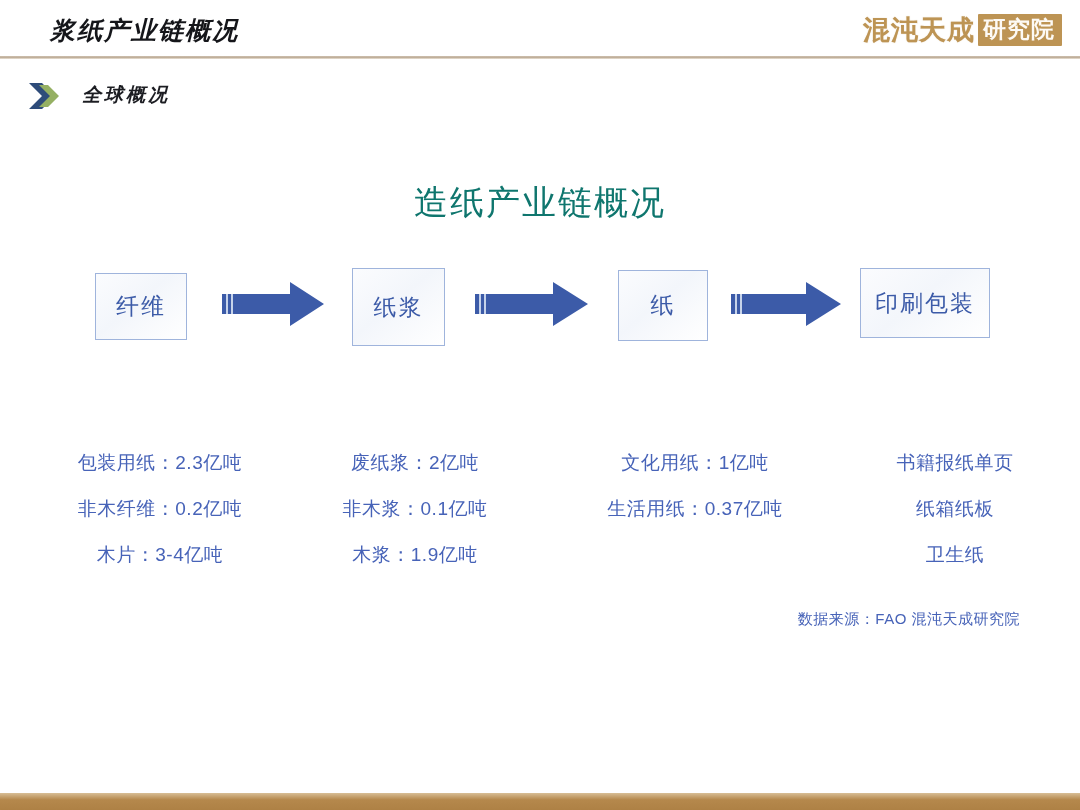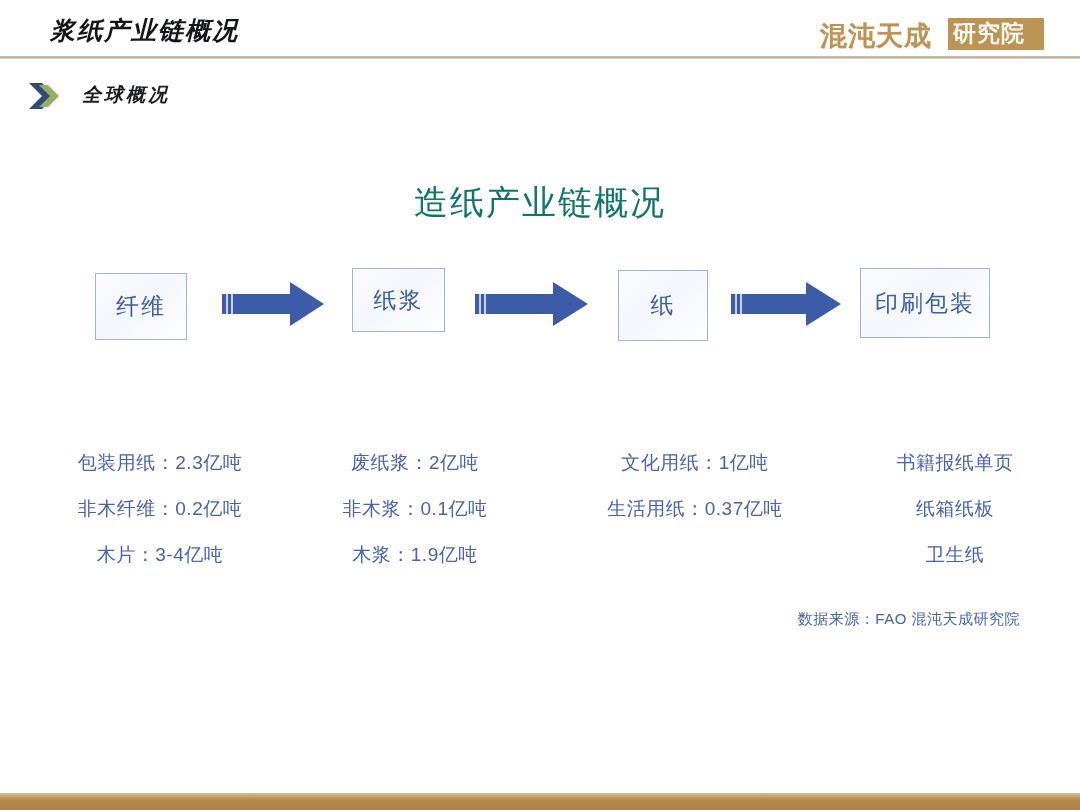--- a/index.html
+++ b/index.html
@@ -35,43 +35,43 @@
     left: 0;
     top: 56px;
     width: 1080px;
     height: 3px;
     background: linear-gradient(to bottom, #cdbfae 0%, #bfae99 55%, #efe8dd 100%);
   }
 
   
   .logo {
     position: absolute;
-    right: 36px;
+    right: 18px;
     top: 10px;
     height: 40px;
     display: flex;
-    align-items: flex-end;
-    gap: 16px;
+    align-items: center;
+    gap: 3px;
   }
   .logo-seal {
     font-family: "Liberation Serif", "DejaVu Serif", serif;
     font-size: 27px;
     font-weight: 700;
     color: #bd9454;
     letter-spacing: 1px;
     line-height: 1;
     text-shadow: 0 0 1px rgba(189,148,84,0.5);
   }
   .logo-box {
     font-family: "Liberation Serif", "DejaVu Serif", serif;
     font-size: 23px;
     font-weight: 700;
     color: #fdfaf5;
     background: #bd9454;
-    padding: 4px 19px 5px 5px;
+    padding: 4px 7px 5px 5px;
     letter-spacing: 1px;
     line-height: 1;
     border-radius: 1px;
   }
 
   
   .section-bullet {
     position: absolute;
     left: 28px;
     top: 81px;
@@ -117,21 +117,21 @@
     border: 1px solid #9fb4dc;
     background: linear-gradient(140deg, #fbfcfe 0%, #f3f6fb 45%, #ffffff 100%);
     display: flex;
     align-items: center;
     justify-content: center;
     font-size: 23px;
     letter-spacing: 2px;
     color: #3c5ba8;
   }
   .fb1 { left: 95px;  top: 5px;  width: 92px;  height: 67px; }
-  .fb2 { left: 352px; top: 0px;  width: 93px;  height: 64px; }
+  .fb2 { left: 352px; top: 0px;  width: 93px;  height: 78px; }
   .fb3 { left: 618px; top: 2px;  width: 90px;  height: 71px; }
   .fb4 { left: 860px; top: 0px;  width: 130px; height: 70px; }
 
   .flow-arrow {
     position: absolute;
     height: 44px;
   }
   .fa1 { left: 222px; top: 14px; width: 102px; }
   .fa2 { left: 475px; top: 14px; width: 113px; }
   .fa3 { left: 731px; top: 14px; width: 110px; }

